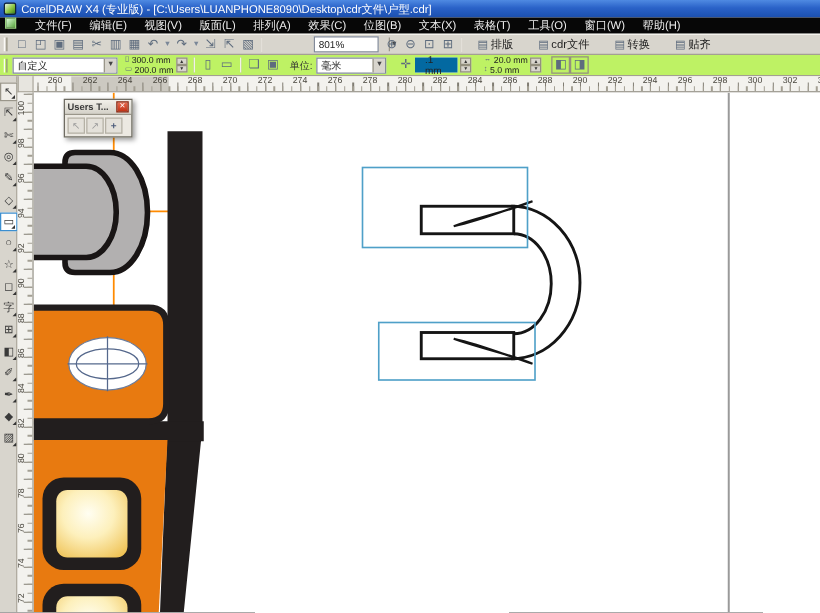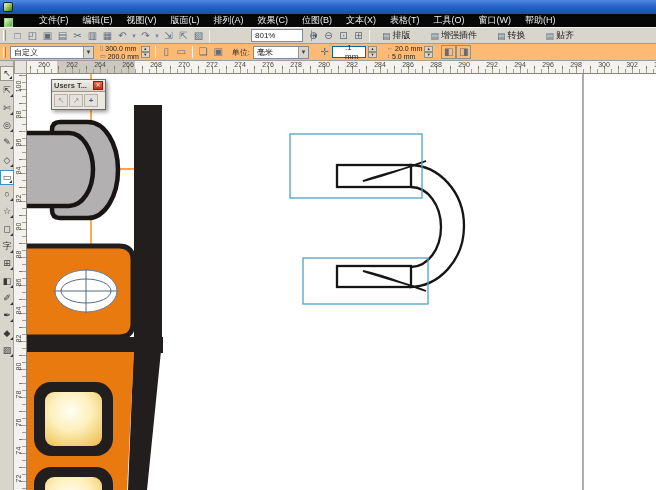--- a/index.html
+++ b/index.html
@@ -9,50 +9,50 @@
   
   .titlebar{position:absolute;left:0;top:0;width:656px;height:14px;
     background:linear-gradient(180deg,#4f8ae2 0%,#2a62c8 45%,#1b4fae 100%);
     display:flex;align-items:center;padding:0 3px;color:#fff;font-size:9px;white-space:nowrap;}
   .appicon{width:10px;height:10px;margin-right:4px;border-radius:2px;flex:0 0 auto;
     background:linear-gradient(135deg,#eaf6ea 0%,#8cc63f 55%,#3e7d1f 100%);border:1px solid #123;}
   .titletext{overflow:hidden;text-overflow:ellipsis;}
 
   
   .menubar{position:absolute;left:0;top:14px;width:656px;height:13px;background:#070707;
-    display:flex;align-items:flex-end;color:#ededed;font-size:9px;gap:11px;}
+    display:flex;align-items:flex-start;color:#ededed;font-size:9px;}
   .docicon{width:9px;height:9px;margin:0 8px 0 4px;flex:0 0 auto;
     background:linear-gradient(135deg,#dfffda,#57a33c);border:1px solid #9ad27f;}
   .mitem{padding:0 7px;line-height:13px;}
 
   
   .stdbar{position:absolute;left:0;top:27px;width:656px;height:17px;background:#d8d5cd;
     border-top:1px solid #f4f2ec;border-bottom:1px solid #a49f93;display:flex;align-items:center;font-size:9px;}
-  .propbar{position:absolute;left:0;top:44px;width:656px;height:17px;background:#fdba74;
+  .propbar{position:absolute;left:0;top:44px;width:656px;height:17px;background:#bef264;
     border-bottom:1px solid #a49f93;display:flex;align-items:center;font-size:8px;color:#333;}
   .handle{width:3px;height:11px;border-left:1px solid #fbfaf6;border-right:1px solid #94907f;margin:0 4px 0 3px;flex:0 0 auto;}
   .tbtn{width:15px;height:14px;display:flex;align-items:center;justify-content:center;
     color:#5e6c7e;font-size:10px;line-height:1;border:1px solid transparent;flex:0 0 auto;}
   .tbtn.dd{width:8px;font-size:6px;color:#7a8798;}
   .sep{width:1px;height:12px;background:#aba699;border-right:1px solid #f2f0ea;margin:0 3px;flex:0 0 auto;}
   .combo{height:13px;background:#fff;border:1px solid #828a99;display:flex;align-items:center;
     font-size:8px;color:#222;padding-left:3px;flex:0 0 auto;}
   .combo .arrow{margin-left:auto;width:10px;height:11px;background:#d8d5cd;border-left:1px solid #9a968a;
     display:flex;align-items:center;justify-content:center;font-size:6px;color:#444;}
   .txtbtn{display:flex;align-items:center;gap:2px;padding:1px 4px;border:1px solid transparent;
     color:#222;font-size:9px;flex:0 0 auto;}
   .txtbtn .ti{color:#5e6c7e;font-size:9px;}
   .stack{display:flex;flex-direction:column;justify-content:center;gap:1px;flex:0 0 auto;font-size:7px;color:#222;}
   .stack .row{display:flex;align-items:center;gap:2px;height:7px;line-height:7px;}
   .stack .ri{color:#5e6c7e;font-size:6px;}
   .stepper{display:flex;flex-direction:column;margin:0 2px;flex:0 0 auto;}
   .stepper span{width:9px;height:6px;background:#d8d5cd;border:1px solid #94907f;
     font-size:4px;line-height:4px;text-align:center;color:#333;}
-  .field{height:12px;background:#fff;border:1px solid #0369a1;font-size:8px;color:#222;
-    display:flex;align-items:center;padding:0 12px;flex:0 0 auto;}
+  .field{height:12px;background:#fff;border:6px solid #0369a1;font-size:8px;color:#222;
+    display:flex;align-items:center;padding:0 2px;flex:0 0 auto;}
   .plabel{margin:0 3px 0 6px;flex:0 0 auto;}
 
   
   .toolbox{position:absolute;left:0;top:61px;width:14px;height:429px;background:#d8d5cd;
     border-right:1px solid #a49f93;}
   .tool{position:absolute;left:0px;width:14px;height:15px;display:flex;align-items:center;justify-content:center;
     font-size:9px;color:#3a3a3a;line-height:1;}
   .tool::after{content:"";position:absolute;right:1px;bottom:1px;border-left:3px solid transparent;border-bottom:3px solid #333;}
   .tool.pressed{background:#efede8;border:1px solid #9a968a;}
   .tool.hl{border:1px solid #3c8fd0;background:#fff;}
@@ -94,20 +94,21 @@
   .flyout .t1,.flyout .t2{color:#9a9a9a;}
   .flyout .t3{color:#4a5a7a;font-weight:bold;}
 </style>
 </head>
 <body>
 
 <div class="app">
 
   <div class="titlebar">
     <span class="appicon"></span>
+    <span class="titletext">CorelDRAW X4 (专业版) - [C:\Users\LUANPHONE8090\Desktop\cdr文件\户型.cdr]</span>
   </div>
 
   <div class="menubar">
     <span class="docicon"></span>
     <div id="menuItems" style="display:flex;">
         <span class="mitem">文件(F)</span>
         <span class="mitem">编辑(E)</span>
         <span class="mitem">视图(V)</span>
         <span class="mitem">版面(L)</span>
         <span class="mitem">排列(A)</span>
@@ -151,21 +152,21 @@
         <span class="tbtn">⊞</span>
       </div>
     <span class="sep"></span>
     <div id="pluginBtns" style="display:flex;align-items:center;gap:10px;margin-left:4px;">
         <span class="txtbtn">
           <span class="ti">▤</span>
           <span>排版</span>
         </span>
         <span class="txtbtn">
           <span class="ti">▤</span>
-          <span>增强插件</span>
+          <span>cdr文件</span>
         </span>
         <span class="txtbtn">
           <span class="ti">▤</span>
           <span>转换</span>
         </span>
         <span class="txtbtn">
           <span class="ti">▤</span>
           <span>贴齐</span>
         </span>
       </div>

